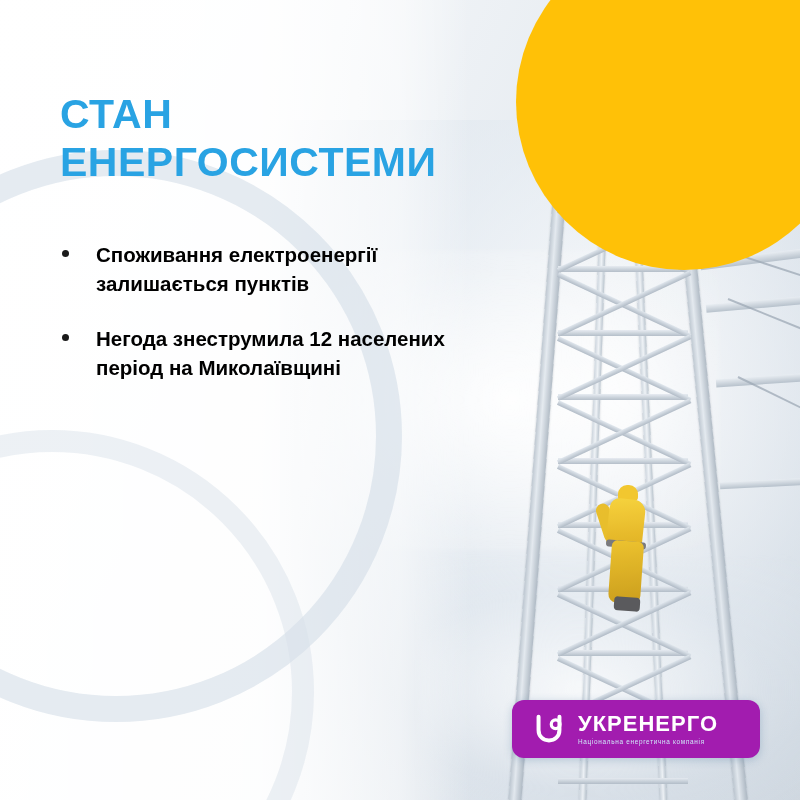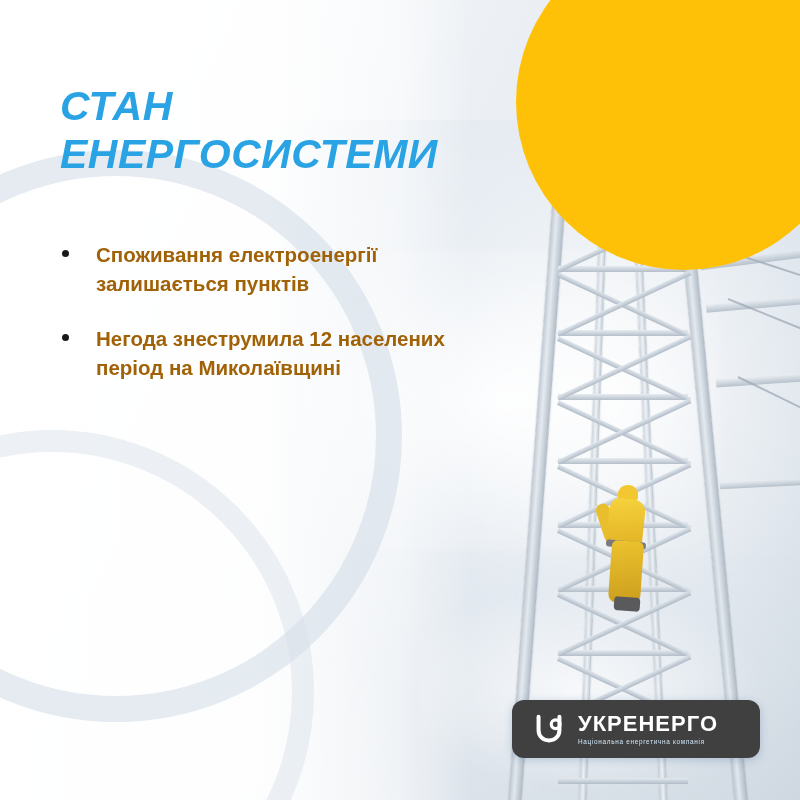--- a/index.html
+++ b/index.html
@@ -218,47 +218,46 @@
     font-size: 29px;
     font-weight: 700;
     margin-top: 5px;
     letter-spacing: 0.2px;
   }
 
   
   .headline {
     position: absolute;
     left: 60px;
-    top: 56px;
+    top: 64px;
     width: 470px;
     color: #29a3e3;
     font-size: 41px;
     font-weight: 700;
     line-height: 1.16;
     letter-spacing: 0.5px;
     text-transform: uppercase;
-    font-style: italic;
   }
   .headline .hl-line { display: block; }
 
   
   .bullets {
     position: absolute;
     left: 56px;
     top: 240px;
     width: 530px;
     margin: 0;
     padding: 0;
     list-style: none;
   }
   .bullet {
     position: relative;
     padding-left: 40px;
     margin-bottom: 26px;
-    color: #a16207;
+    color: #000000;
     font-size: 20.5px;
     font-weight: 700;
     line-height: 1.42;
   }
   .bullet .dot {
     position: absolute;
     left: 6px;
     top: 10px;
     width: 7px;
     height: 7px;
@@ -268,21 +267,21 @@
   .bullet .bl { display: block; }
 
   
   .logo {
     position: absolute;
     left: 512px;
     top: 700px;
     width: 248px;
     height: 58px;
     border-radius: 12px;
-    background: #404040;
+    background: #a21caf;
     display: flex;
     align-items: center;
     padding-left: 18px;
     box-sizing: border-box;
     box-shadow: 0 2px 8px rgba(40,90,140,0.25);
   }
   .logo-mark {
     width: 38px;
     height: 38px;
     flex: 0 0 38px;

